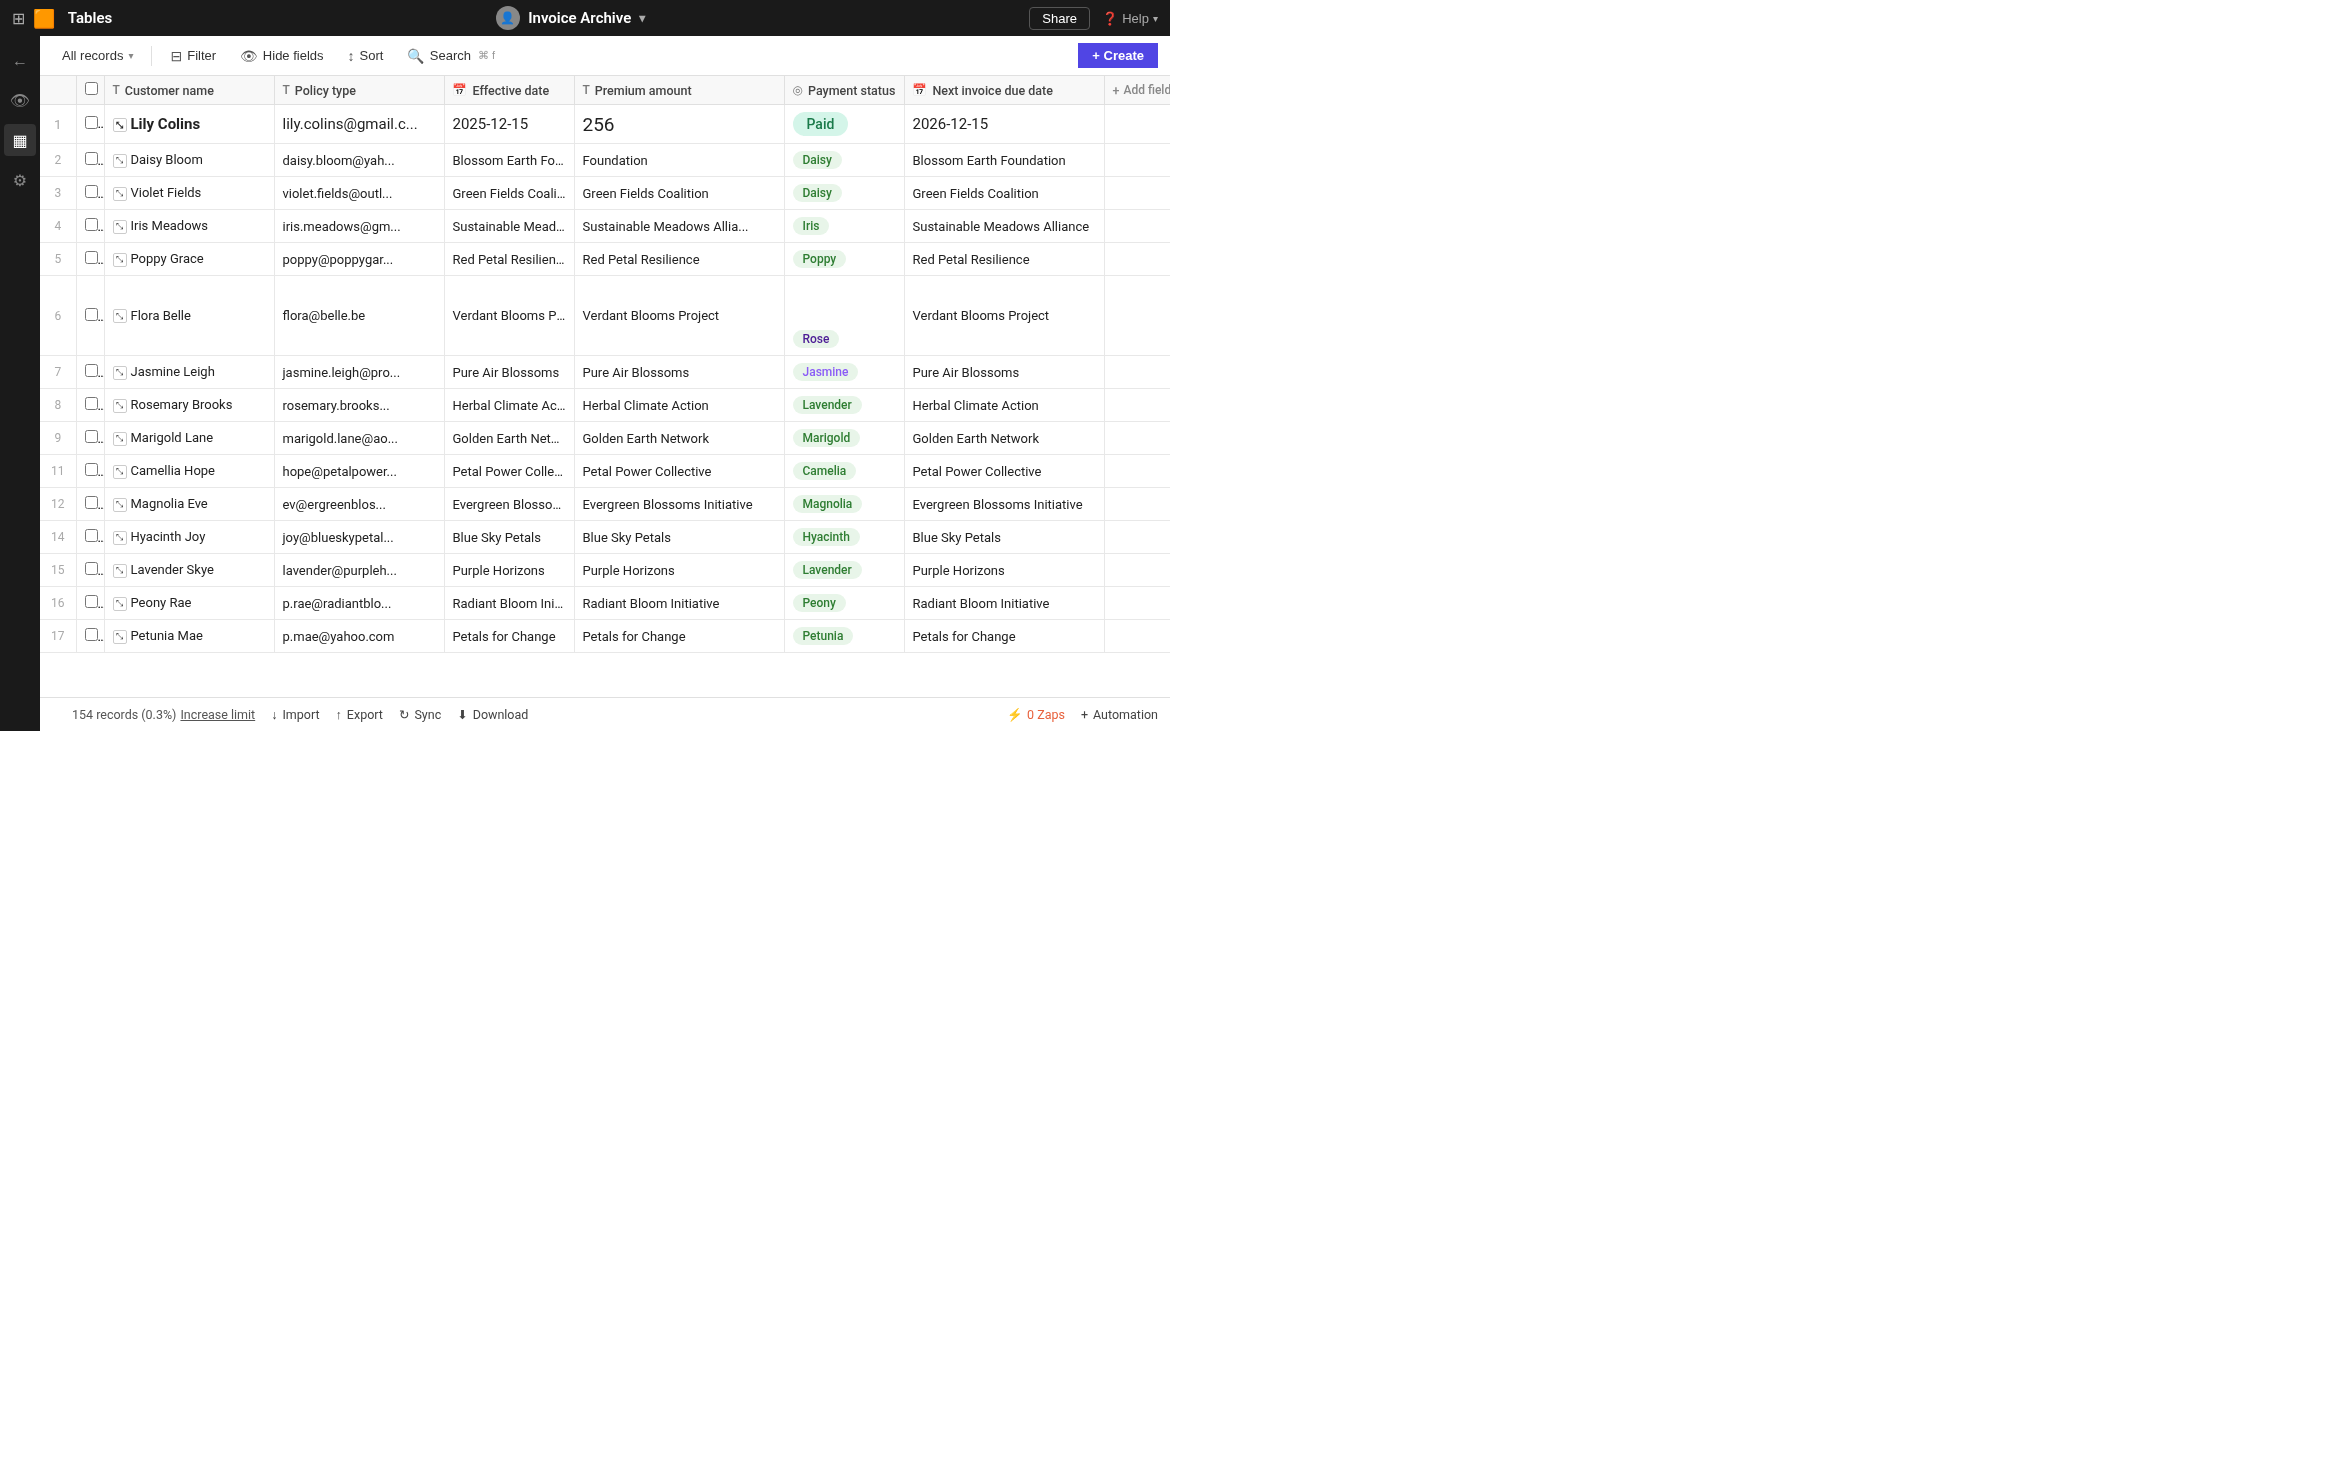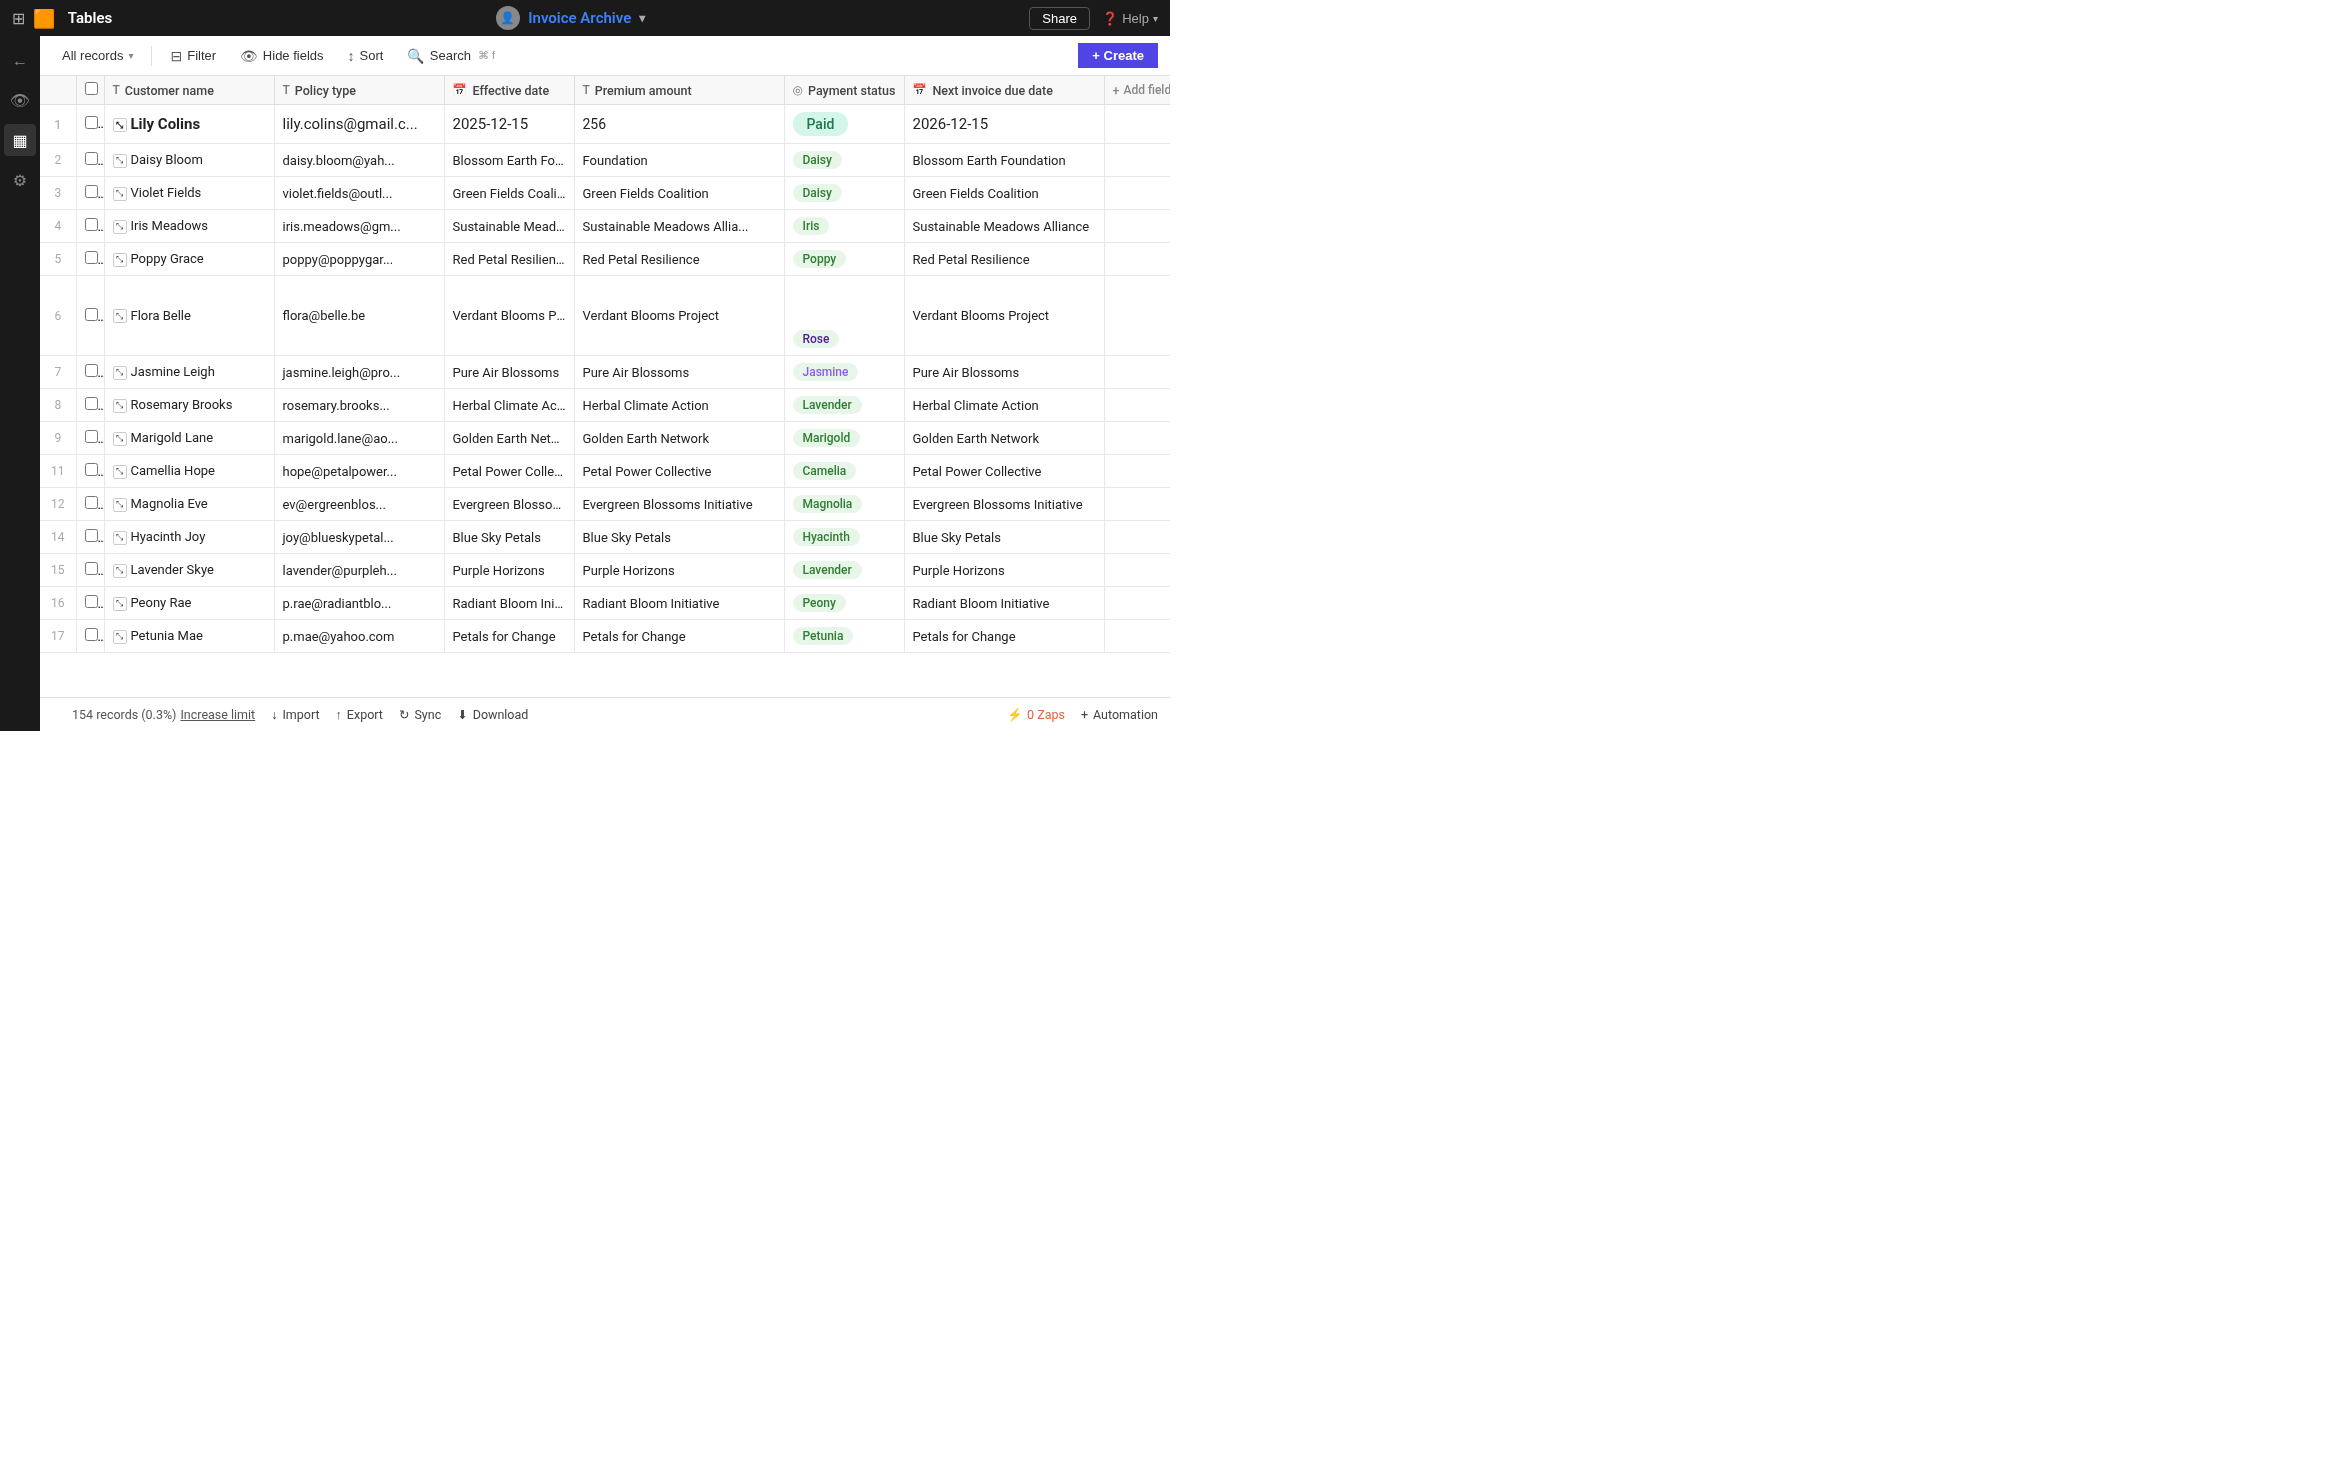--- a/index.html
+++ b/index.html
@@ -358,21 +358,21 @@
   </style>
 </head>
 <body>
 
 <div class="topbar">
   <span class="topbar-grid-icon">⊞</span>
   <span class="topbar-logo">🟧</span>
   <span style="color:#fff;font-size:15px;font-weight:600;">Tables</span>
   <div class="topbar-title-area">
     <div class="topbar-avatar">👤</div>
-    <span style="color:#3b82f6;">Invoice Archive</span>
+    <span style="color:#ffffff;">Invoice Archive</span>
     <span class="topbar-chevron">▾</span>
   </div>
   <div class="topbar-right">
     <button class="share-btn">Share</button>
     <button class="help-btn">
       <span>❓</span>
       <span>Help</span>
       <span style="font-size:10px;">▾</span>
     </button>
   </div>
@@ -473,21 +473,21 @@
         <tbody id="table-body">
 
         <tr class="first-row">
         <td class="row-num col-rownum">1</td>
         <td class="row-check col-check"><input type="checkbox" style=""></td>
         <td class="col-customer customer-name-cell" style="font-size:15px;font-weight:700;">
           <span style="display:inline-flex;align-items:center;justify-content:center;width:14px;height:14px;border:1px solid #ccc;border-radius:2px;font-size:9px;cursor:pointer;margin-right:4px;vertical-align:middle;">⤡</span>Lily Colins
         </td>
         <td class="col-policy" style="font-size:15px;">lily.colins@gmail.c...</td>
         <td class="col-effective date-cell" style="font-size:15px;">2025-12-15</td>
-        <td class="col-premium amount-cell" style="font-size:14px;">256</td>
+        <td class="col-premium amount-cell" style="font-size:19px;">256</td>
         <td class="col-payment">
           <span class="badge paid" style="background:#d4f5e9;color:#1a7a4a;">Paid</span>
         </td>
         <td class="col-nextinv" style="font-size:15px;">2026-12-15</td>
         <td class="col-addfield"></td>
       </tr>
             <tr>
         <td class="row-num col-rownum">2</td>
         <td class="row-check col-check"><input type="checkbox" style=""></td>
         <td class="col-customer">

